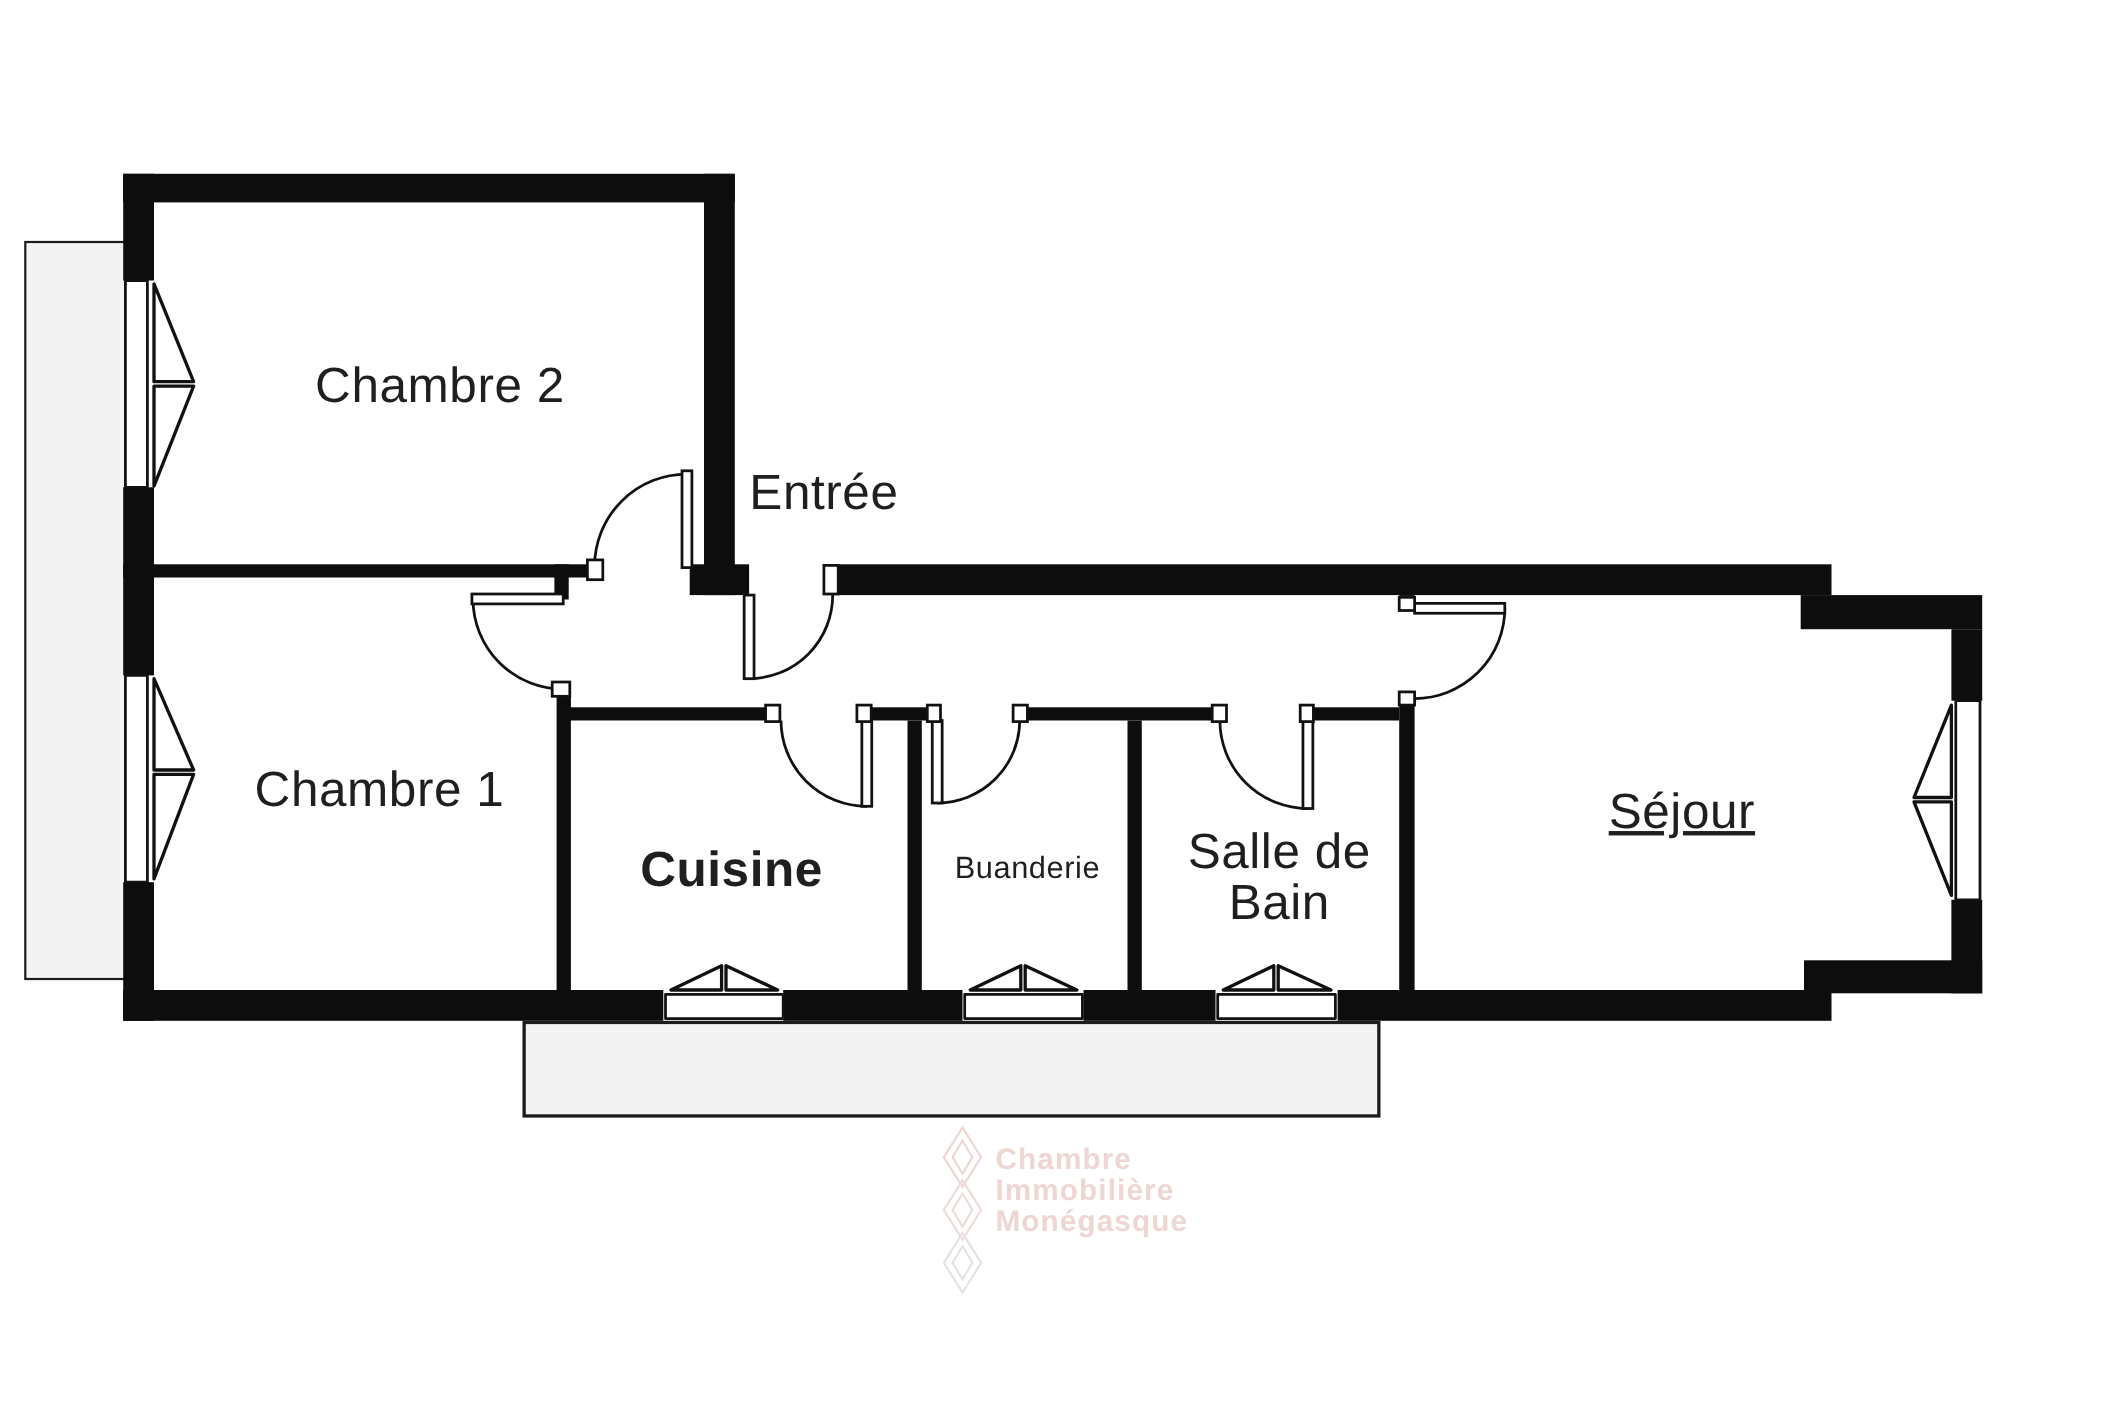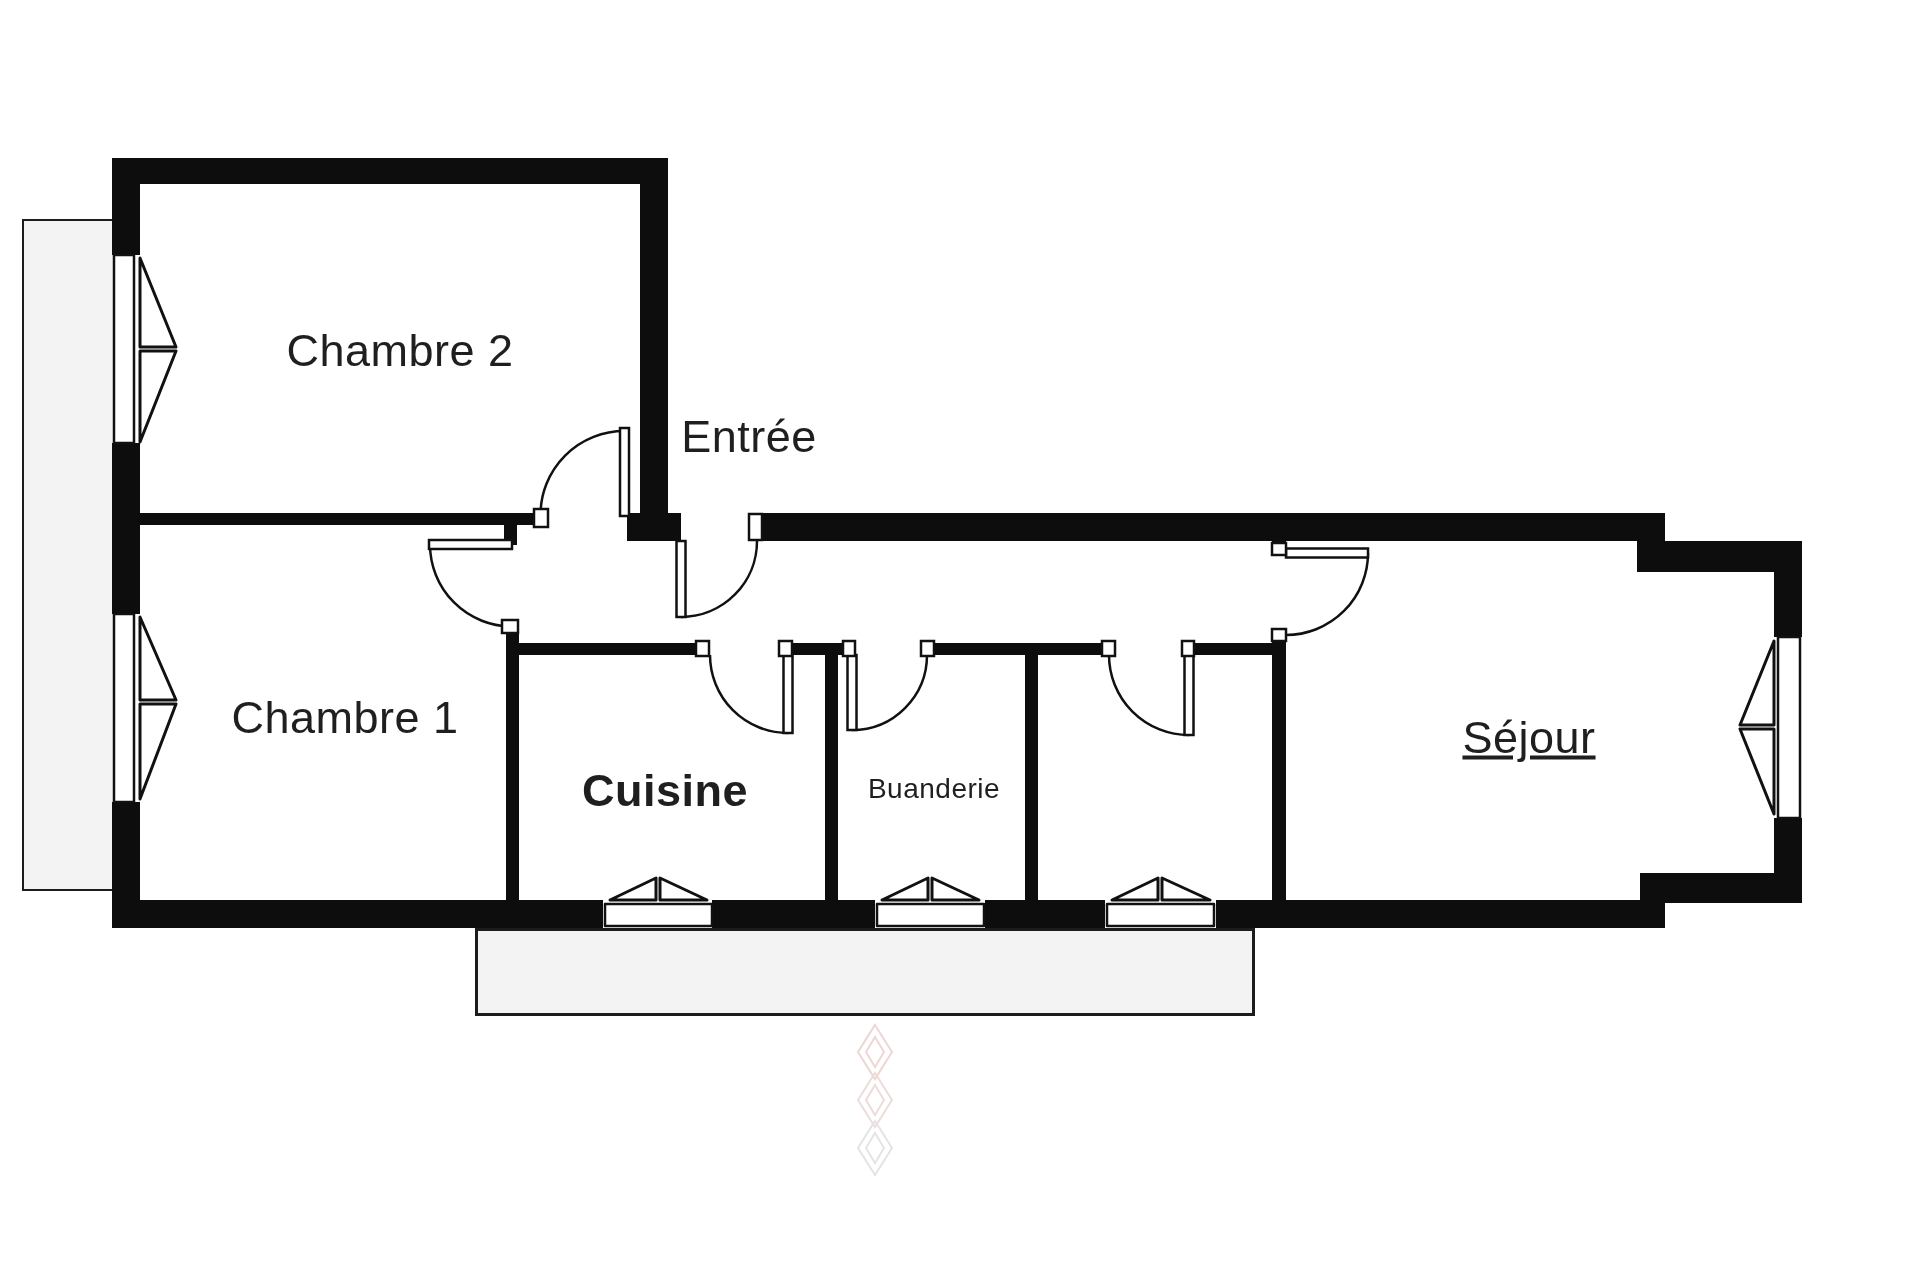--- a/index.html
+++ b/index.html
@@ -153,19 +153,28 @@
       <polygon points="875,1037 884,1052 875,1067 866,1052" stroke="#eed6d3"></polygon>
       <polygon points="875,1073 892,1100 875,1127 858,1100" stroke="#eddcda"></polygon>
       <polygon points="875,1085 884,1100 875,1115 866,1100" stroke="#eddcda"></polygon>
       <polygon points="875,1121 892,1148 875,1175 858,1148" stroke="#e4e4e4"></polygon>
       <polygon points="875,1133 884,1148 875,1163 866,1148" stroke="#e4e4e4"></polygon>
     </g>
   </svg>
 
   <div class="room-label" style="left:400px;top:350px;">Chambre 2</div>
   <div class="room-label" style="left:345px;top:717px;">Chambre 1</div>
-  <div class="room-label" style="left:749px;top:436px;">Entrée</div>
+  <div class="room-label" style="left:749px;top:447px;">Entrée</div>
   <div class="room-label" style="left:665px;top:790px;font-weight:bold;">Cuisine</div>
   <div class="room-label small" style="left:934px;top:789px;">Buanderie</div>
+  <div class="room-label two-line" style="left:1163px;top:797px;">
+    <span>Salle de</span>
+    <span>Bain</span>
+  </div>
   <div class="room-label" style="left:1529px;top:737px;text-decoration:underline;">Séjour</div>
 
+  <div class="watermark">
+    <span class="wline">Chambre</span>
+    <span class="wline">Immobilière</span>
+    <span class="wline">Monégasque</span>
+  </div>
 
 </div>
 
 </body></html>

